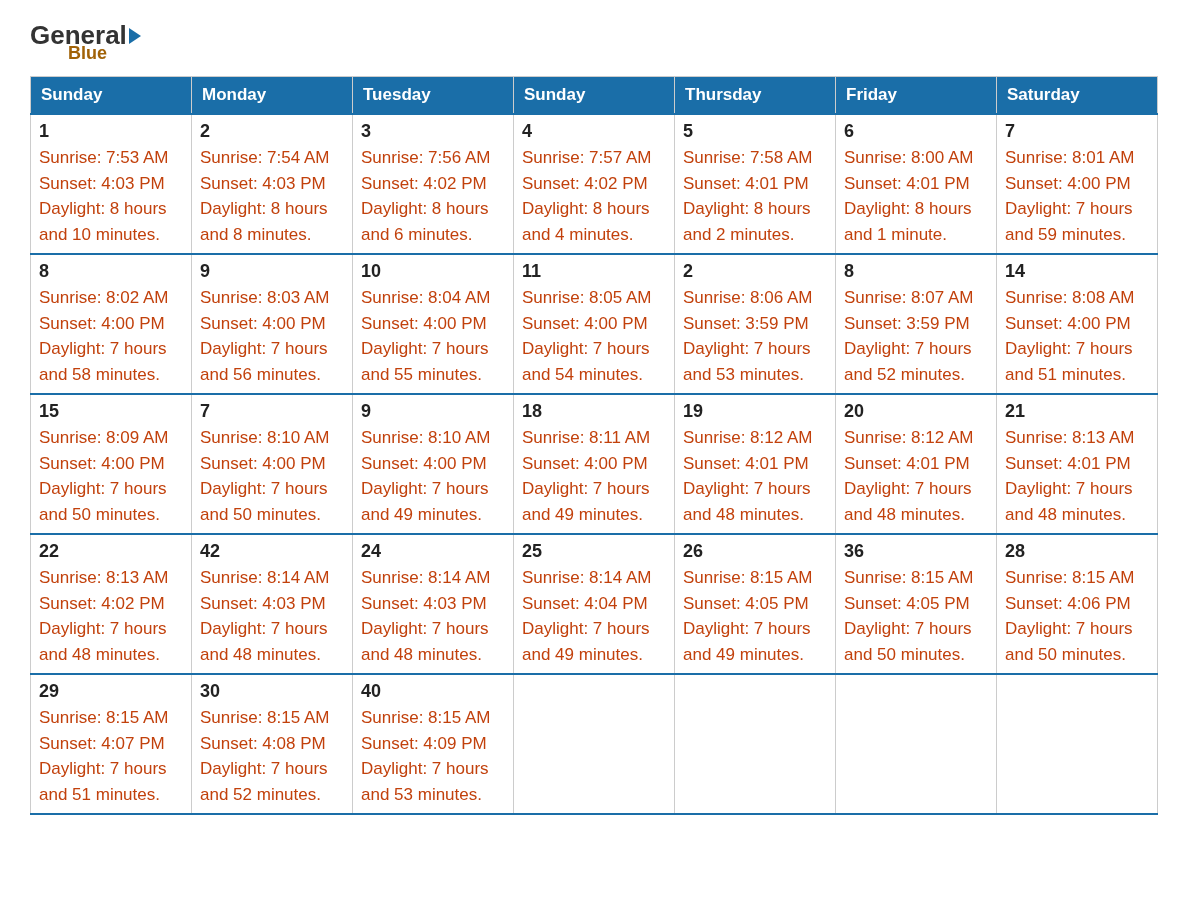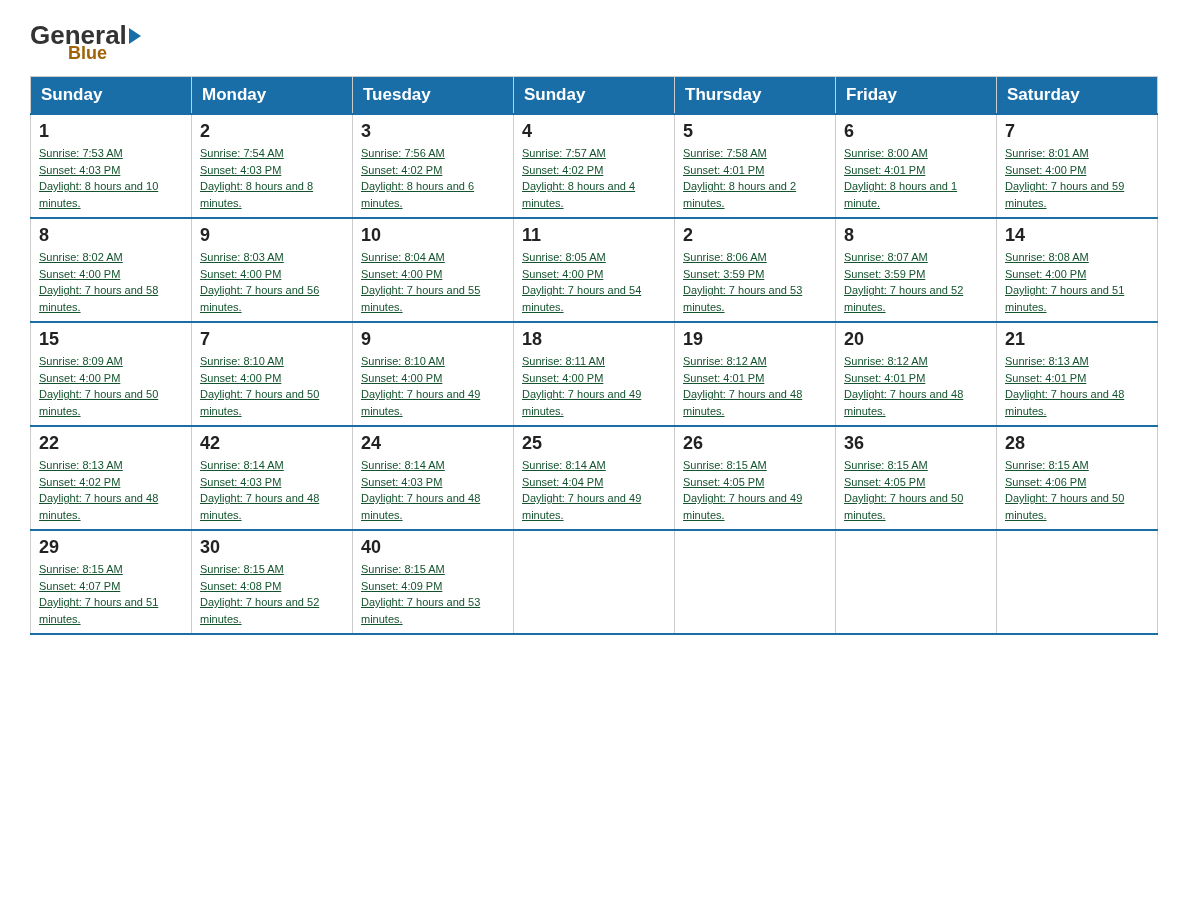--- a/index.html
+++ b/index.html
@@ -65,24 +65,23 @@
       min-height: 90px;
     }
     .day-num {
       font-size: 18px;
       font-weight: bold;
       color: #222;
       display: block;
       margin-bottom: 3px;
     }
     .day-info {
-      font-size: 11px;
+      font-size: 17px;
       line-height: 1.5;
-      color: #14532d;
-      text-decoration: underline;
+      color: #c2410c;
     }
     .empty-cell {
       background: #fff;
     }
     tr { border-bottom: 2px solid #1a6ea8; }
   </style>
 </head>
 <body>
 
 <div class="header">

